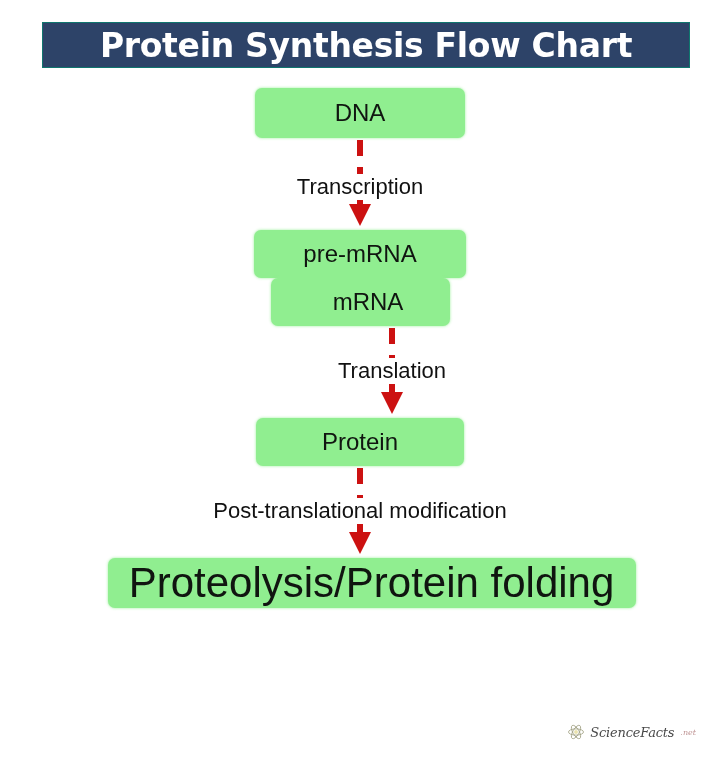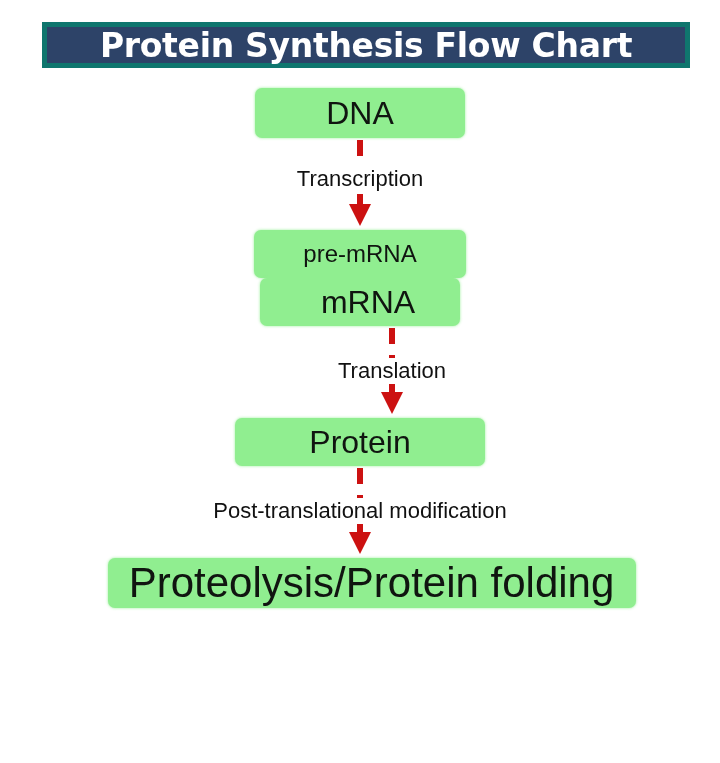--- a/index.html
+++ b/index.html
@@ -23,21 +23,21 @@
   }
 
   
   .title-bar {
     position: absolute;
     left: 42px;
     top: 22px;
     width: 648px;
     height: 46px;
     background: #2d4368;
-    border: 5px solid #0f766e;
+    border: 1px solid #0f766e;
     box-sizing: border-box;
     display: flex;
     align-items: center;
     justify-content: center;
   }
   .title-text {
     color: #ffffff;
     font-family: "DejaVu Sans", sans-serif;
     font-size: 33px;
     font-weight: bold;
@@ -62,29 +62,29 @@
 
   .node {
     background: #90ee90;
     border-radius: 7px;
     box-sizing: border-box;
     display: flex;
     align-items: center;
     justify-content: center;
     color: #101510;
     font-family: "Liberation Sans", sans-serif;
-    font-size: 32px;
+    font-size: 24px;
     font-weight: normal;
     white-space: nowrap;
     box-shadow: 0 0 3px rgba(144, 238, 144, 0.9);
   }
   .node.n-dna        { width: 210px; height: 50px; }
   .node.n-premrna    { width: 212px; height: 48px; font-size: 24px; }
-  .node.n-mrna       { width: 200px; height: 48px; padding-left: 16px; }
-  .node.n-protein    { width: 250px; height: 48px; }
+  .node.n-mrna       { width: 179px; height: 48px; padding-left: 16px; }
+  .node.n-protein    { width: 208px; height: 48px; }
   .node.n-final      { width: 528px; height: 50px; font-size: 42px; margin-left: 23px; }
 
   
   .connector {
     position: relative;
     width: 100%;
   }
   .connector.c1 { height: 92px; }
   .connector.c2 { height: 92px; }
   .connector.c3 { height: 92px; margin-left: 32px; }
@@ -108,21 +108,21 @@
     font-size: 22px;
     line-height: 1;
     white-space: nowrap;
     z-index: 3;
   }
   .edge-label .label-inner {
     display: inline-block;
     background: #ffffff;
     padding: 2px 4px;
   }
-  .connector.c1 .edge-label { top: 28px; }
+  .connector.c1 .edge-label { top: 36px; }
   .connector.c2 .edge-label { top: 32px; }
   .connector.c3 .edge-label { top: 32px; }
   .connector.c4 .edge-label { top: 32px; text-align: center; }
 
   
   .watermark {
     position: absolute;
     right: 24px;
     bottom: 22px;
     display: flex;
@@ -203,14 +203,26 @@
         <span class="label-inner">Post-translational modification</span>
       </div>
     </div>
 
     <div class="node-row">
       <div class="node n-final">Proteolysis/Protein folding</div>
     </div>
 
   </div>
 
+  <div class="watermark">
+    <svg width="18" height="18" viewBox="0 0 24 24">
+      <g fill="none" stroke="#9a9a7a" stroke-width="1.1">
+        <ellipse cx="12" cy="12" rx="10" ry="4.2"></ellipse>
+        <ellipse cx="12" cy="12" rx="10" ry="4.2" transform="rotate(60 12 12)"></ellipse>
+        <ellipse cx="12" cy="12" rx="10" ry="4.2" transform="rotate(120 12 12)"></ellipse>
+      </g>
+      <circle cx="12" cy="12" r="2.6" fill="#e8e0a8"></circle>
+    </svg>
+    <span class="watermark-text">ScienceFacts</span>
+    <span class="watermark-tld">.net</span>
+  </div>
 
 </div>
 
 </body></html>

